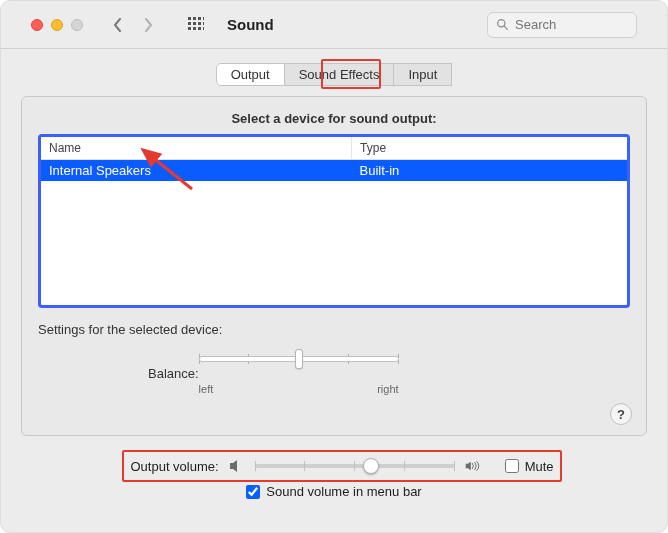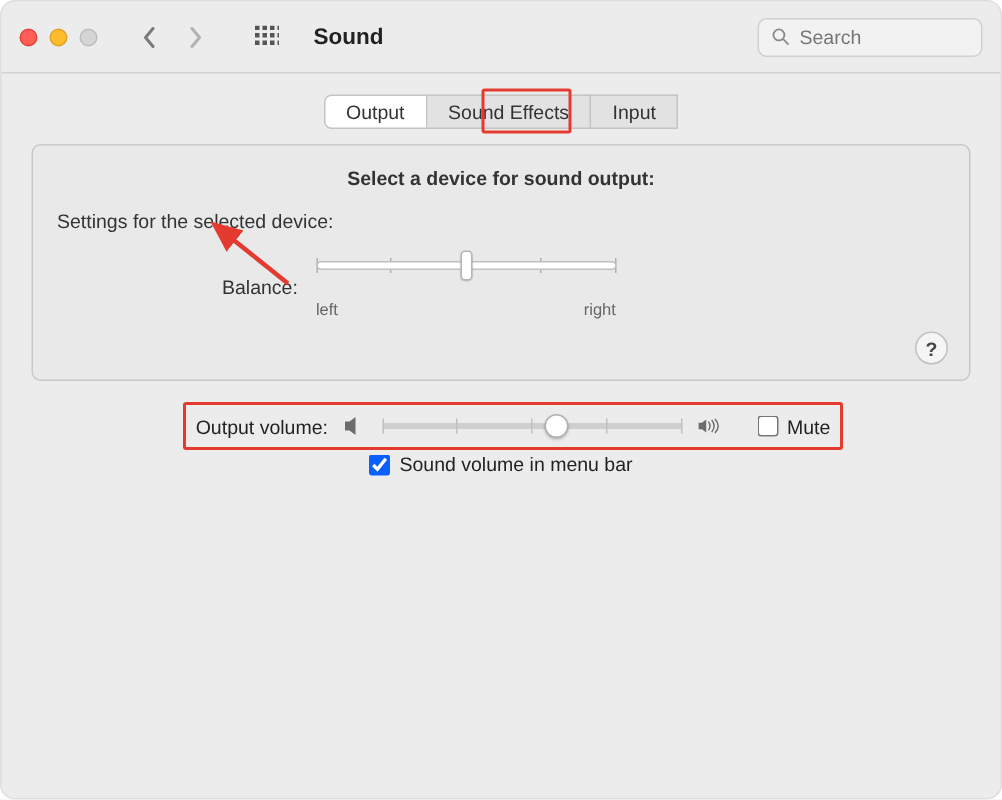--- a/index.html
+++ b/index.html
@@ -17,21 +17,21 @@
     background: #ececec;
     display: flex;
     flex-direction: column;
     overflow: hidden;
     position: relative;
   }
   .titlebar {
     height: 48px;
     display: flex;
     align-items: center;
-    padding: 0 12px;
+    padding: 0 30px;
     border-bottom: 1px solid #d0d0d0;
     gap: 8px;
     background: #ececec;
   }
   .traffic { display: flex; gap: 8px; align-items: center; }
   .dot { width: 12px; height: 12px; border-radius: 50%; }
   .dot.red { background: #ff5f57; border: 0.5px solid #e24238; }
   .dot.yellow { background: #febc2e; border: 0.5px solid #e1a127; }
   .dot.gray { background: #d5d5d5; border: 0.5px solid #bcbcbc; }
   .nav { display: flex; gap: 4px; margin-left: 14px; }
@@ -106,21 +106,21 @@
   .device-list tbody tr.selected { background: #0a5cff; color: #fff; }
   .device-list td { padding: 3px 8px; }
   .list-body { height: 118px; }
   .arrow-annot {
     position: absolute;
     pointer-events: none;
     color: #e43a2f;
   }
   .settings-sub { margin-top: 14px; font-size: 13px; color: #333; }
   .balance-row {
-    display: flex; align-items: center; gap: 12px; margin-top: 14px; margin-left: 110px;
+    display: flex; align-items: center; margin-top: 14px; margin-left: 110px;
   }
   .balance-label { font-size: 13px; color: #333; }
   .slider-wrap { position: relative; width: 200px; display: flex; flex-direction: column; align-items: center; }
   .slider {
     position: relative;
     width: 200px; height: 16px;
   }
   .slider-track-border {
     position: absolute; left: 0; right: 0; top: 5px; height: 6px;
     background: #fff;
@@ -240,20 +240,41 @@
     <div class="tabs" style="position:relative">
       <div class="tab active" id="tab-output">Output</div>
       <div class="tab">Sound Effects</div>
       <div class="tab">Input</div>
       <div class="tab-ring" style="left:105px; top:-4px; width:60px; height:30px;"></div>
     </div>
 
     <div class="panel">
       <div class="prompt">Select a device for sound output:</div>
 
+      <div class="device-list-wrap">
+        <table class="device-list">
+          <thead>
+            <tr>
+              <th style="width:53%">Name</th>
+              <th>Type</th>
+            </tr>
+          </thead>
+          <tbody>
+            <tr class="selected">
+              <td>Internal Speakers</td>
+              <td>Built-in</td>
+            </tr>
+            <tr>
+                <td colspan="2">
+                  <div class="list-body"></div>
+                </td>
+              </tr>
+          </tbody>
+        </table>
+      </div>
 
       <svg class="arrow-annot" width="55" height="45" style="left:118px; top:50px;">
         <defs>
           <marker id="ah" markerWidth="8" markerHeight="8" refX="2" refY="3" orient="auto">
             <path d="M0,0 L0,6 L7,3 z" fill="#e43a2f"></path>
           </marker>
         </defs>
         <line x1="52" y1="42" x2="12" y2="10" stroke="#e43a2f" stroke-width="3" marker-end="url(#ah)"></line>
       </svg>
 

